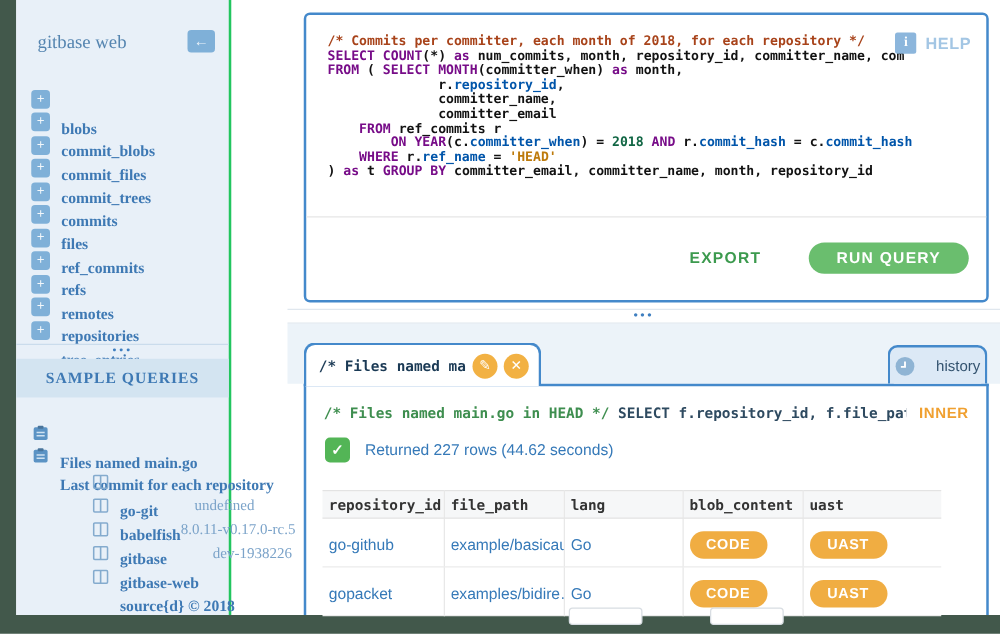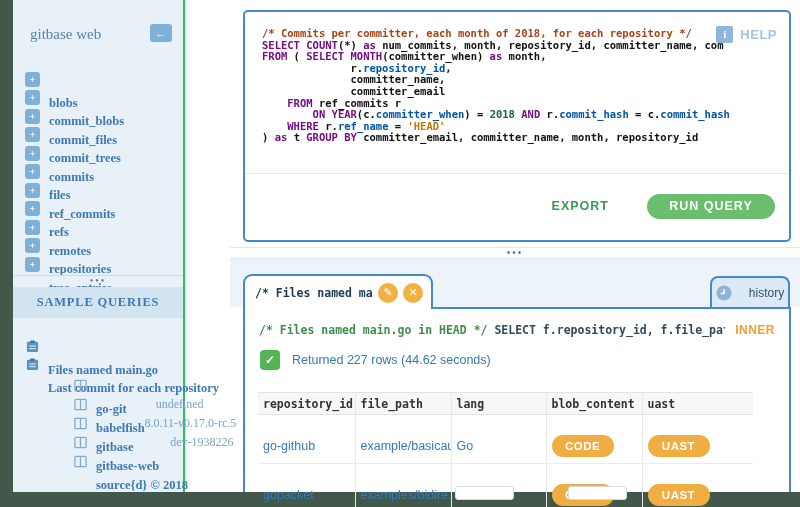--- a/index.html
+++ b/index.html
@@ -77,21 +77,21 @@
   .sum-com{color:#3e8e4f;}
   .edit-btn{color:#f0a030;font-size:12px;font-weight:bold;letter-spacing:0.5px;margin-left:10px;cursor:pointer;}
   .status-row{position:absolute;left:15px;top:41px;display:flex;align-items:center;gap:12px;}
   .checkbox{width:20px;height:20px;background:#53b556;border-radius:4px;color:#fff;font-size:12px;
             font-weight:bold;display:flex;align-items:center;justify-content:center;cursor:pointer;}
   .status-txt{color:#3579b8;font-size:12.5px;}
   .result-table{position:absolute;left:13px;top:83px;width:495px;border-collapse:collapse;table-layout:fixed;}
   .result-table th{font-family:"DejaVu Sans Mono",monospace;font-size:11.5px;font-weight:bold;color:#333;
                    background:#f6f7f8;text-align:left;height:21px;padding:0 0 0 5px;
                    border-top:1px solid #e3e3e3;border-bottom:1px solid #e3e3e3;border-right:1px solid #e8e8e8;}
-  .result-table td{height:34px;padding:14px 0 0 5px;border-bottom:1px solid #ececec;border-right:1px solid #e8e8e8;margin-left:36px;}
+  .result-table td{height:34px;padding:4px 0 0 5px;border-bottom:1px solid #ececec;border-right:1px solid #e8e8e8;margin-left:36px;}
   .result-table th:last-child,.result-table td:last-child{border-right:none;}
   .cell-link{color:#3579b8;font-size:12.5px;cursor:pointer;white-space:nowrap;overflow:hidden;display:block;}
   .pill-btn{width:62px;height:22px;background:#f0ad42;border:none;border-radius:11px;color:#fff;
             font-size:11.5px;font-weight:bold;letter-spacing:0.5px;cursor:pointer;font-family:inherit;}
   .pg-stub{position:absolute;width:57px;height:12px;background:#fff;border:1px solid #d8dde2;
            border-radius:3px;top:177px;cursor:pointer;}
 </style>
 </head>
 <body>
 

